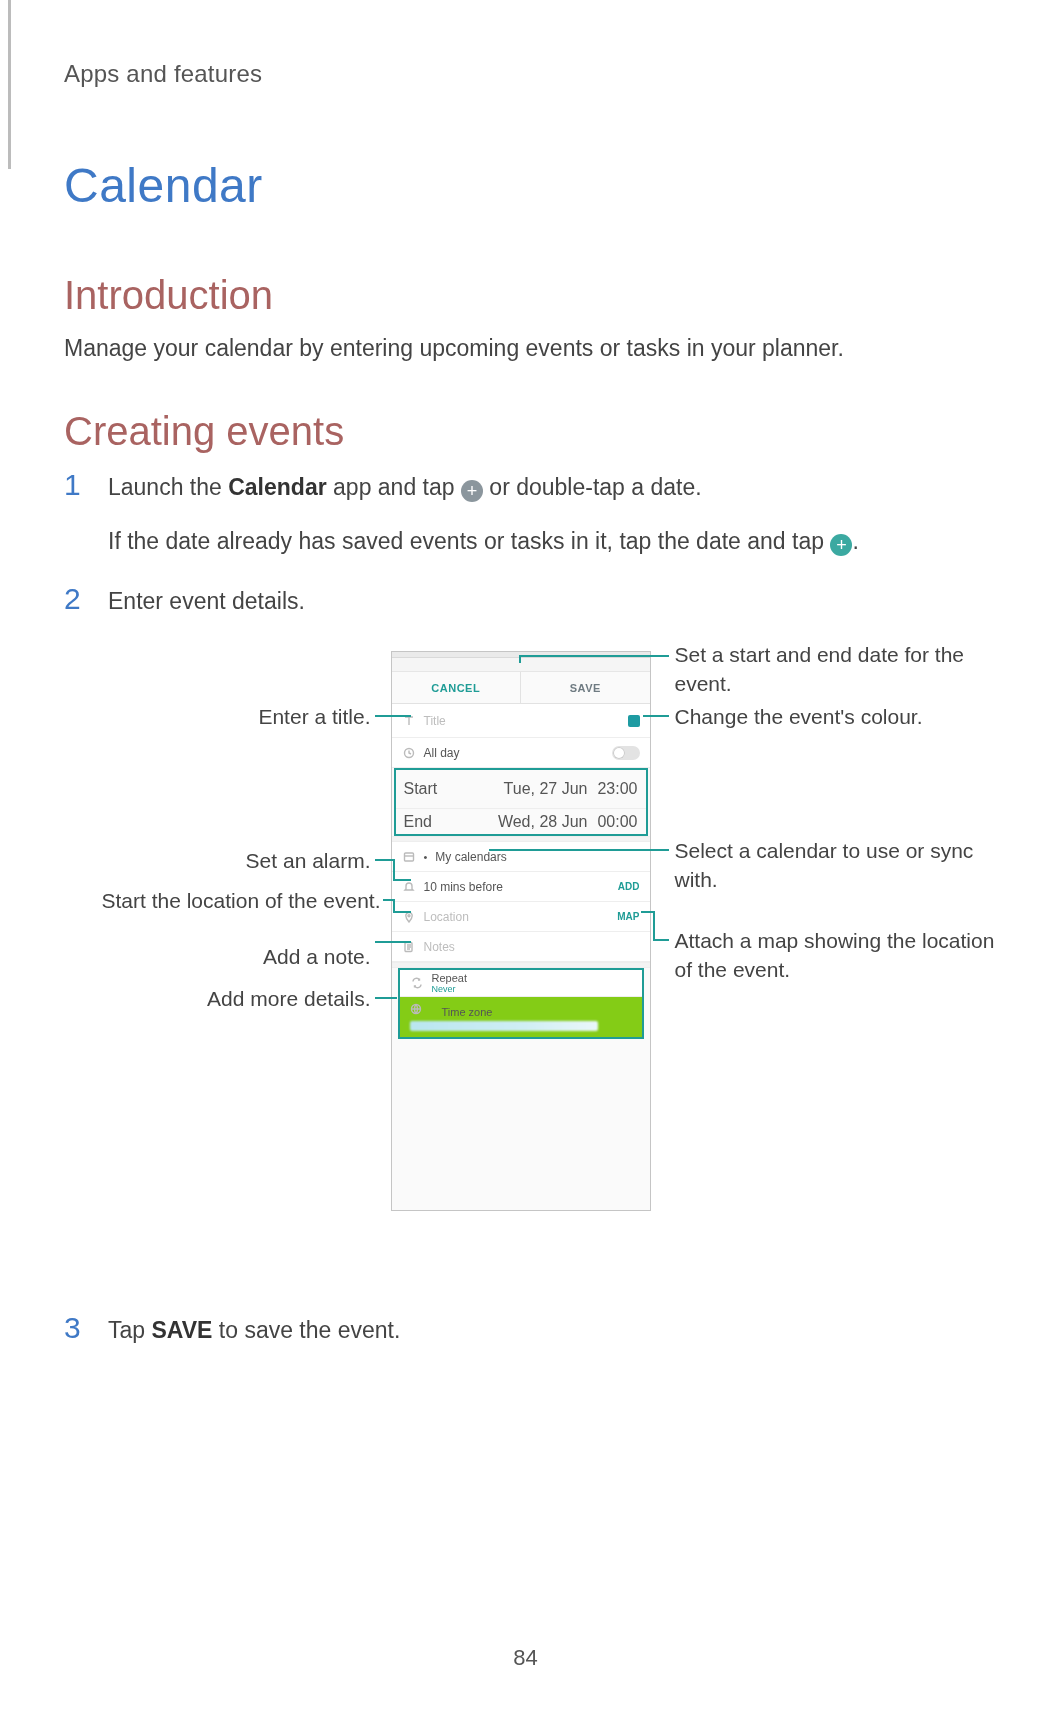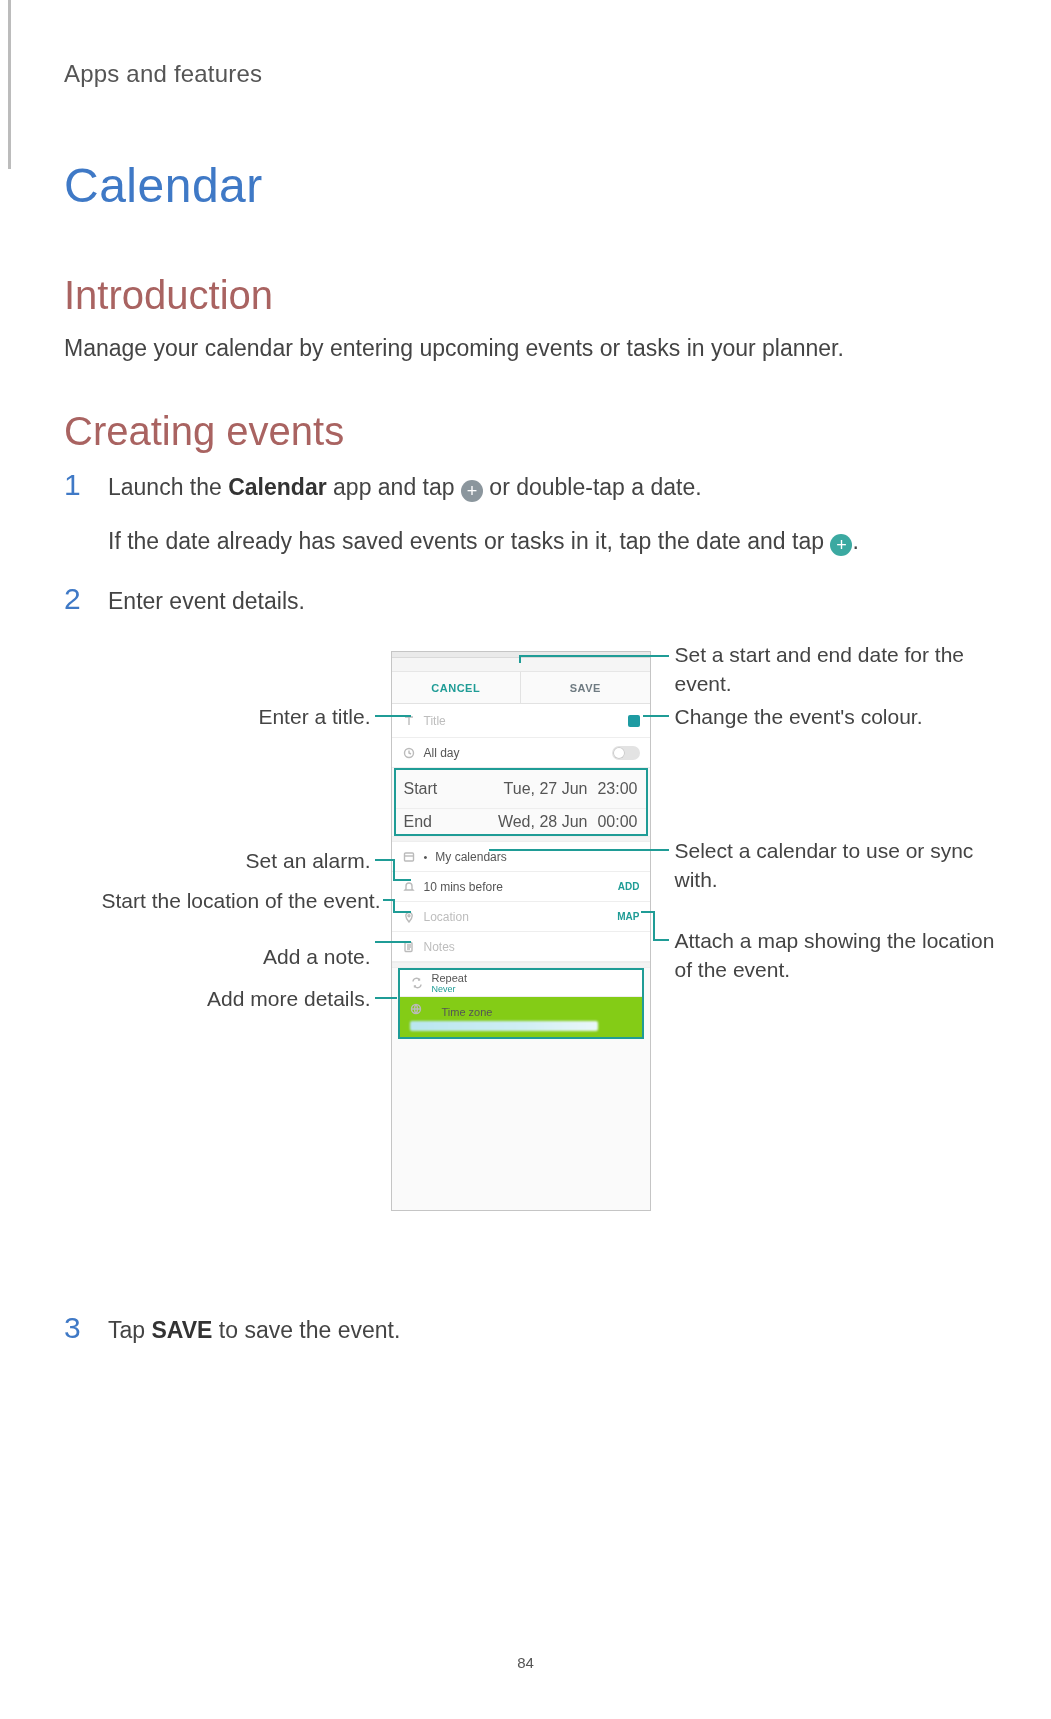--- a/index.html
+++ b/index.html
@@ -227,21 +227,21 @@
     background: #1f9c96;
   }
   .line.h { height: 2px; }
   .line.v { width: 2px; }
 
   .page-number {
     position: absolute;
     bottom: 48px;
     left: 50%;
     transform: translateX(-50%);
-    font-size: 15px;
+    font-size: 22px;
     color: #555;
   }
 
   svg.ic-svg { width:12px; height:12px; }
   .ic-svg path, .ic-svg circle, .ic-svg rect { stroke:#bbb; stroke-width:1.4; fill:none; }
 </style>
 </head>
 <body>
 
 <div class="page-left-rule"></div>

